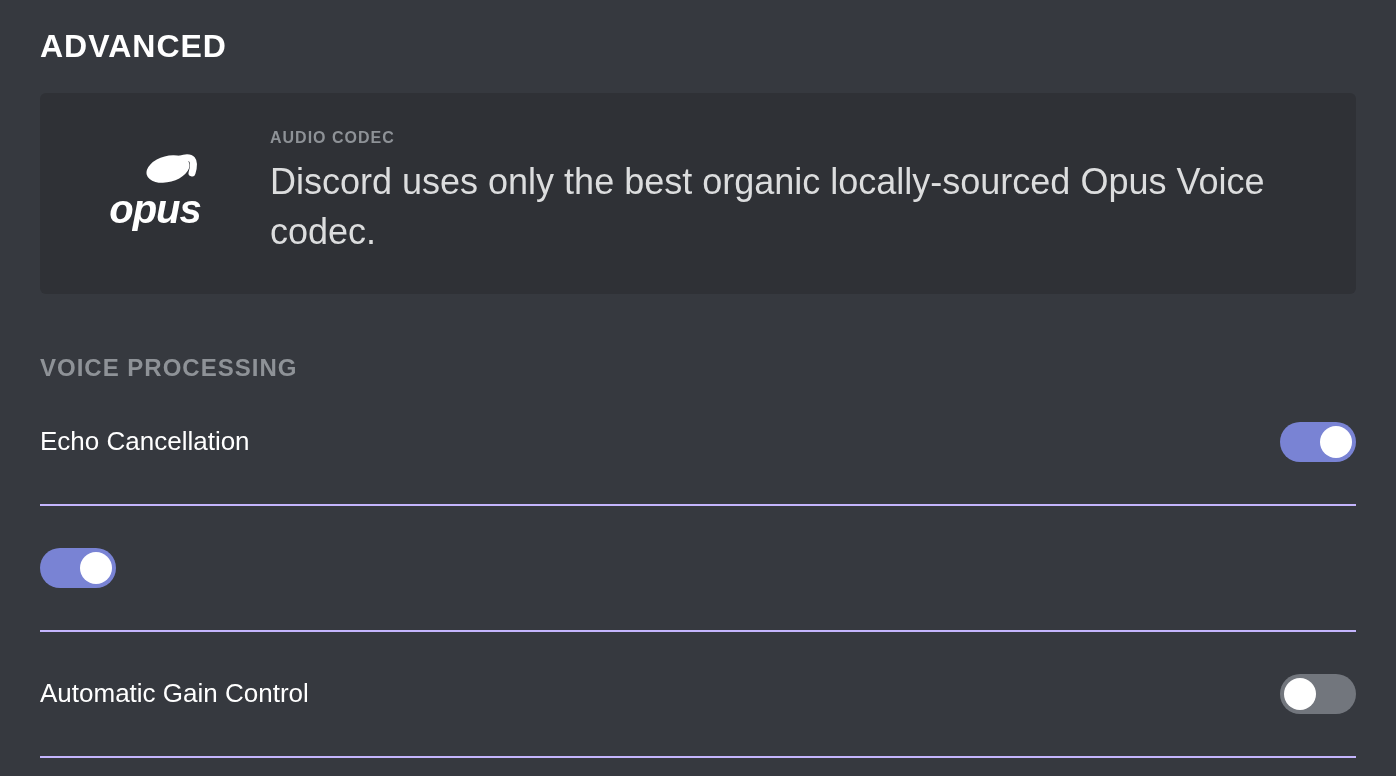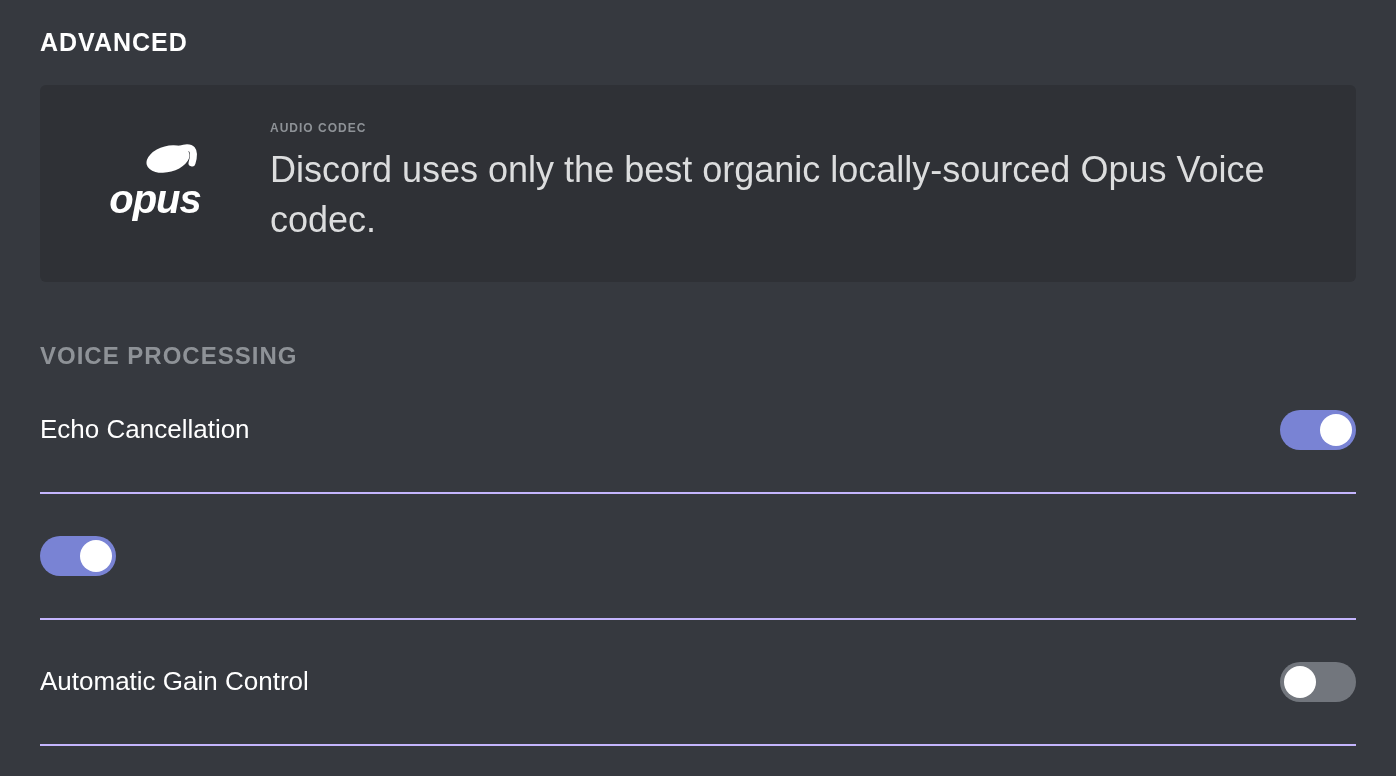--- a/index.html
+++ b/index.html
@@ -9,21 +9,21 @@
     }
     body {
       background-color: #36393f;
       font-family: -apple-system, BlinkMacSystemFont, "Segoe UI", Helvetica, Arial, sans-serif;
       color: #ffffff;
       width: 1396px;
       height: 776px;
       padding: 20px 40px;
     }
     .section-title {
-      font-size: 25px;
+      font-size: 32px;
       font-weight: 700;
       letter-spacing: 1px;
       color: #ffffff;
       margin-bottom: 28px;
       margin-top: 8px;
     }
     .codec-card {
       background-color: #2f3136;
       border-radius: 6px;
       padding: 36px 40px;
@@ -40,21 +40,21 @@
       align-items: center;
       color: #c4b5fd;
     }
     .opus-logo svg {
       display: block;
     }
     .codec-info {
       flex: 1;
     }
     .codec-label {
-      font-size: 12px;
+      font-size: 16px;
       font-weight: 700;
       letter-spacing: 1px;
       color: #8e9297;
       margin-bottom: 10px;
     }
     .codec-description {
       font-size: 36px;
       color: #dcddde;
       line-height: 1.4;
     }

